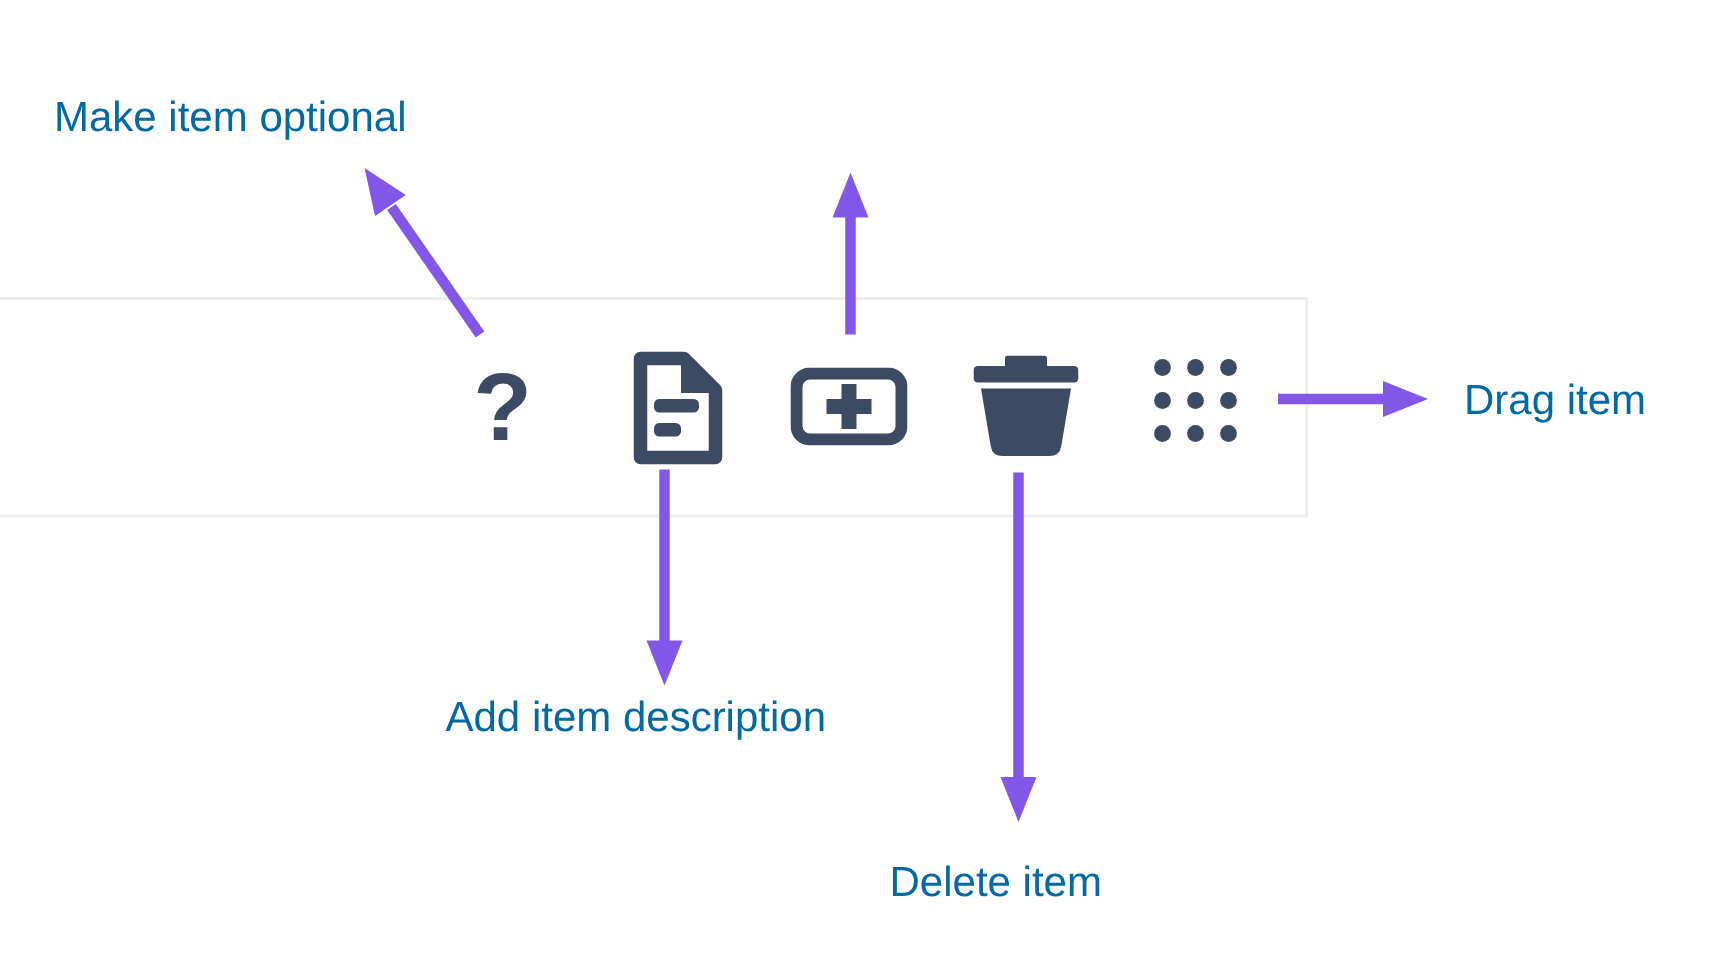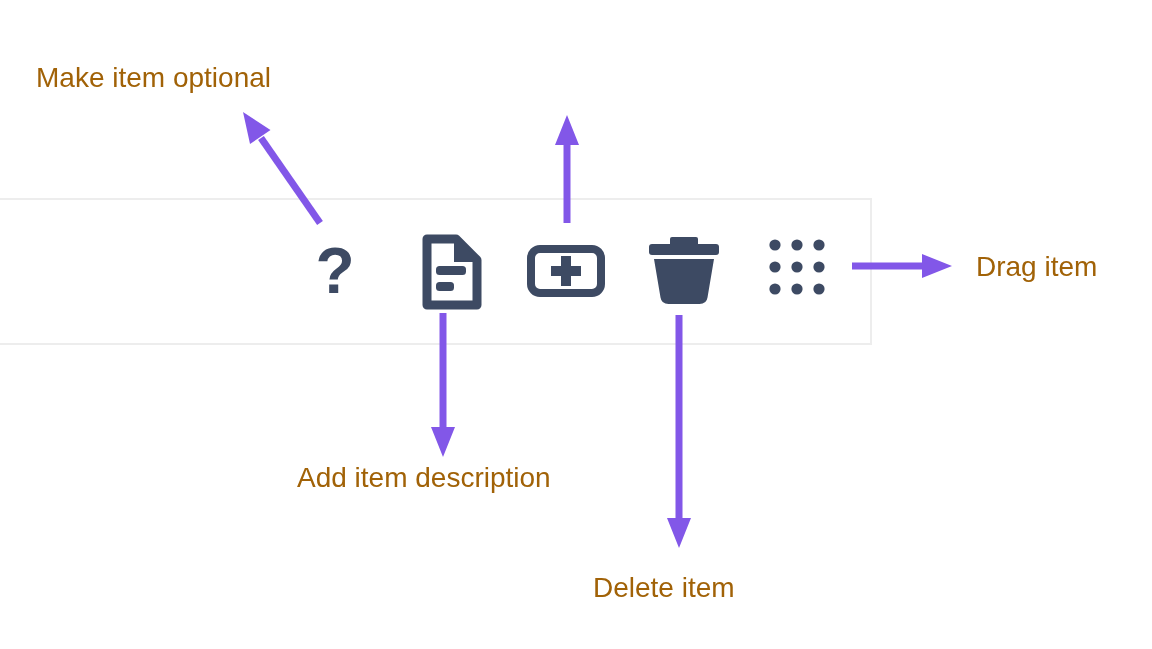--- a/index.html
+++ b/index.html
@@ -43,21 +43,21 @@
     font-size: 64px;
     line-height: 68px;
     font-weight: 700;
     color: #3d4a63;
   }
   
   .callout {
     position: absolute;
     font-size: 28px;
     line-height: 1.1;
-    color: #a16207;
+    color: #0369a1;
     white-space: nowrap;
   }
   
   .overlay {
     position: absolute;
     left: 0;
     top: 0;
     pointer-events: none;
   }
   .overlay .shaft {

